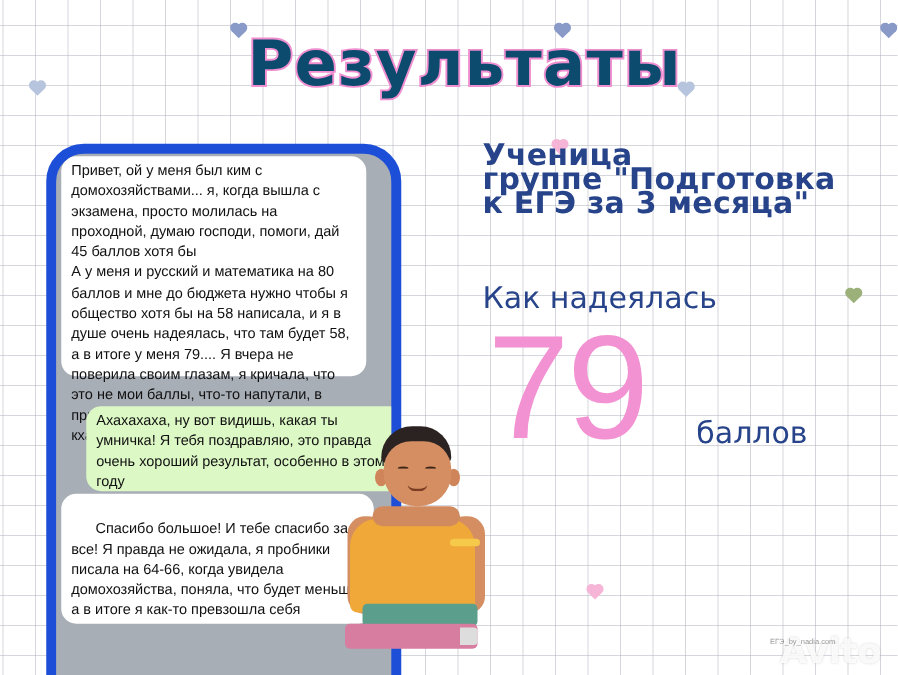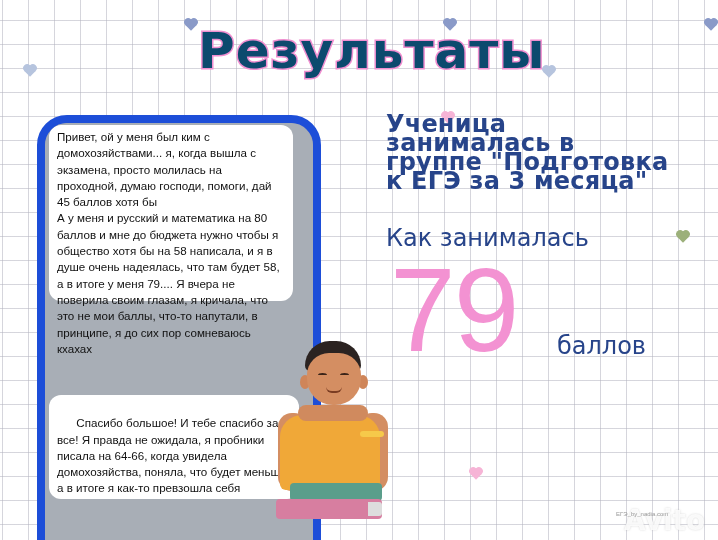--- a/index.html
+++ b/index.html
@@ -149,37 +149,37 @@
 <div class="heart" style="left:707px;top:21px;background:#8a9ac8;"></div>
 <div class="heart" style="left:679px;top:233px;background:#9cb07a;"></div>
 <div class="heart" style="left:472px;top:470px;background:#f6b4d6;"></div>
 
 <h1 class="title">Результаты</h1>
 
 <div class="phone">
   <div class="phone-inner">
     <div class="bubble in b1">Привет, ой у меня был ким с домохозяйствами... я, когда вышла с экзамена, просто молилась на проходной, думаю господи, помоги, дай 45 баллов хотя бы
 А у меня и русский и математика на 80 баллов и мне до бюджета нужно чтобы я общество хотя бы на 58 написала, и я в душе очень надеялась, что там будет 58, а в итоге у меня 79.... Я вчера не поверила своим глазам, я кричала, что это не мои баллы, что-то напутали, в принципе, я до сих пор сомневаюсь кхахах</div>
+    <div class="bubble out b2">Ахахахаха, ну вот видишь, какая ты умничка! Я тебя поздравляю, это правда очень хороший результат, особенно в этом году</div>
     <div class="bubble in b3">
       <span>Спасибо большое! И тебе спасибо за все! Я правда не ожидала, я пробники писала на 64-66, когда увидела домохозяйства, поняла, что будет меньше, а в итоге я как-то превзошла себя</span>
     </div>
     <div class="reaction">
       <span class="rheart">♥</span>
       <span class="ravatar"></span>
     </div>
   </div>
 </div>
 
 <div class="desc">
   <div>Ученица</div>
-  <div>занималась в</div>
   <div>группе "Подготовка</div>
   <div>к ЕГЭ за 3 месяца"</div>
 </div>
-<div class="result-label">Как занималась</div>
+<div class="result-label">Как надеялась</div>
 <div class="big-number">79</div>
 <div class="points">баллов</div>
 
 <div class="character">
   <div class="char-arm-l"></div>
   <div class="char-arm-r"></div>
   <div class="char-body"></div>
   <div class="char-bracelet"></div>
   <div class="char-hair"></div>
   <div class="char-ear-l"></div>

